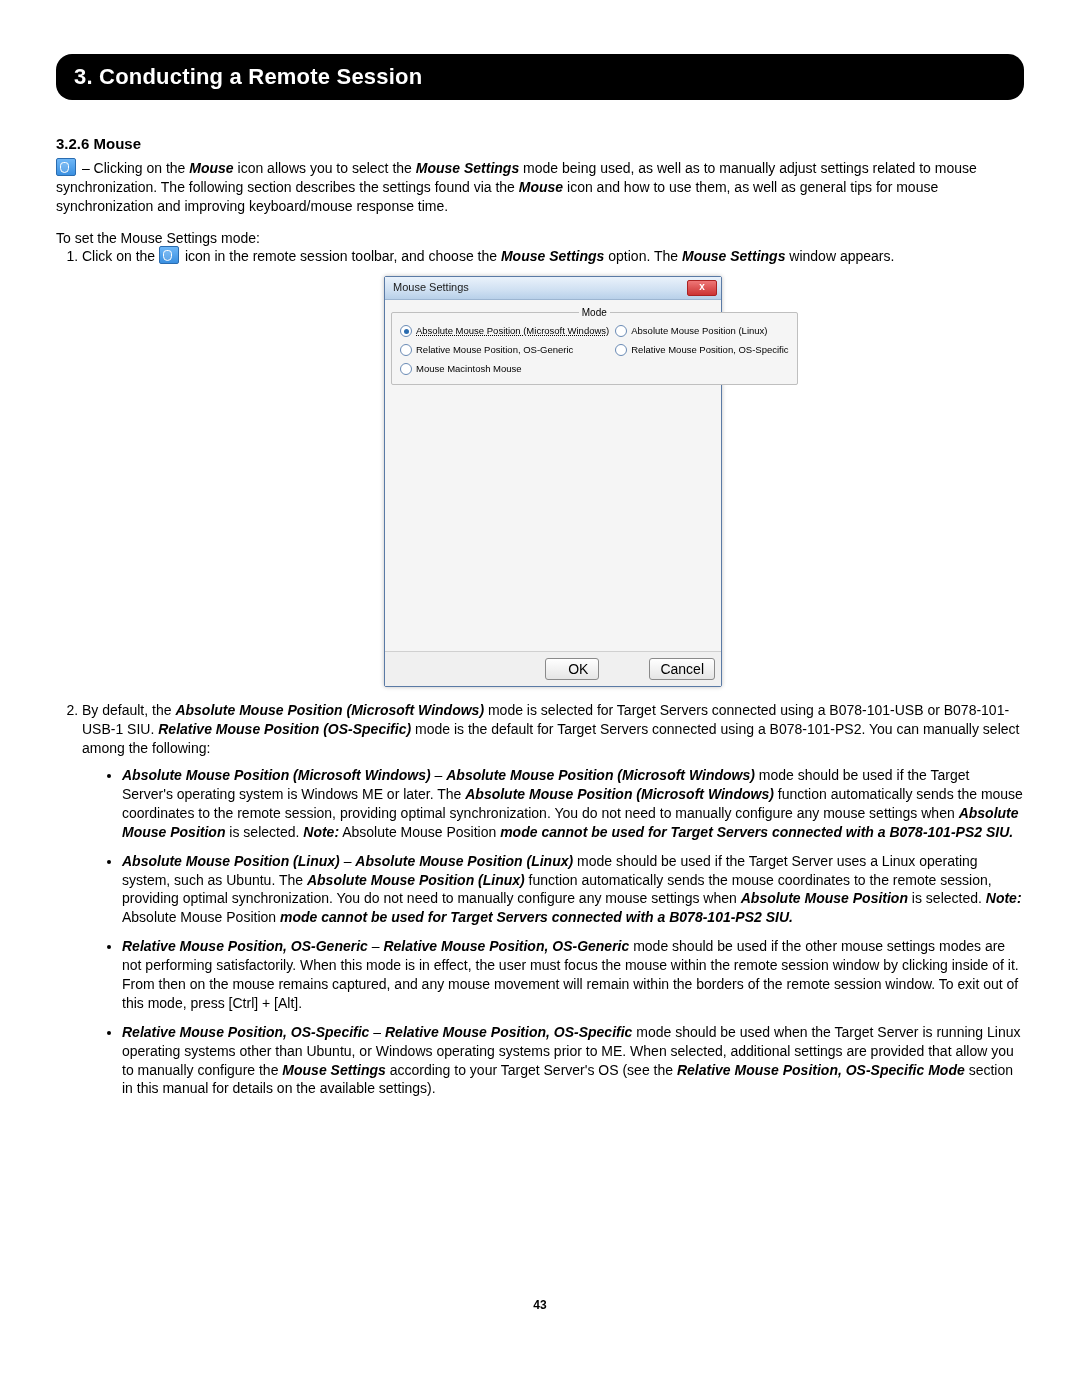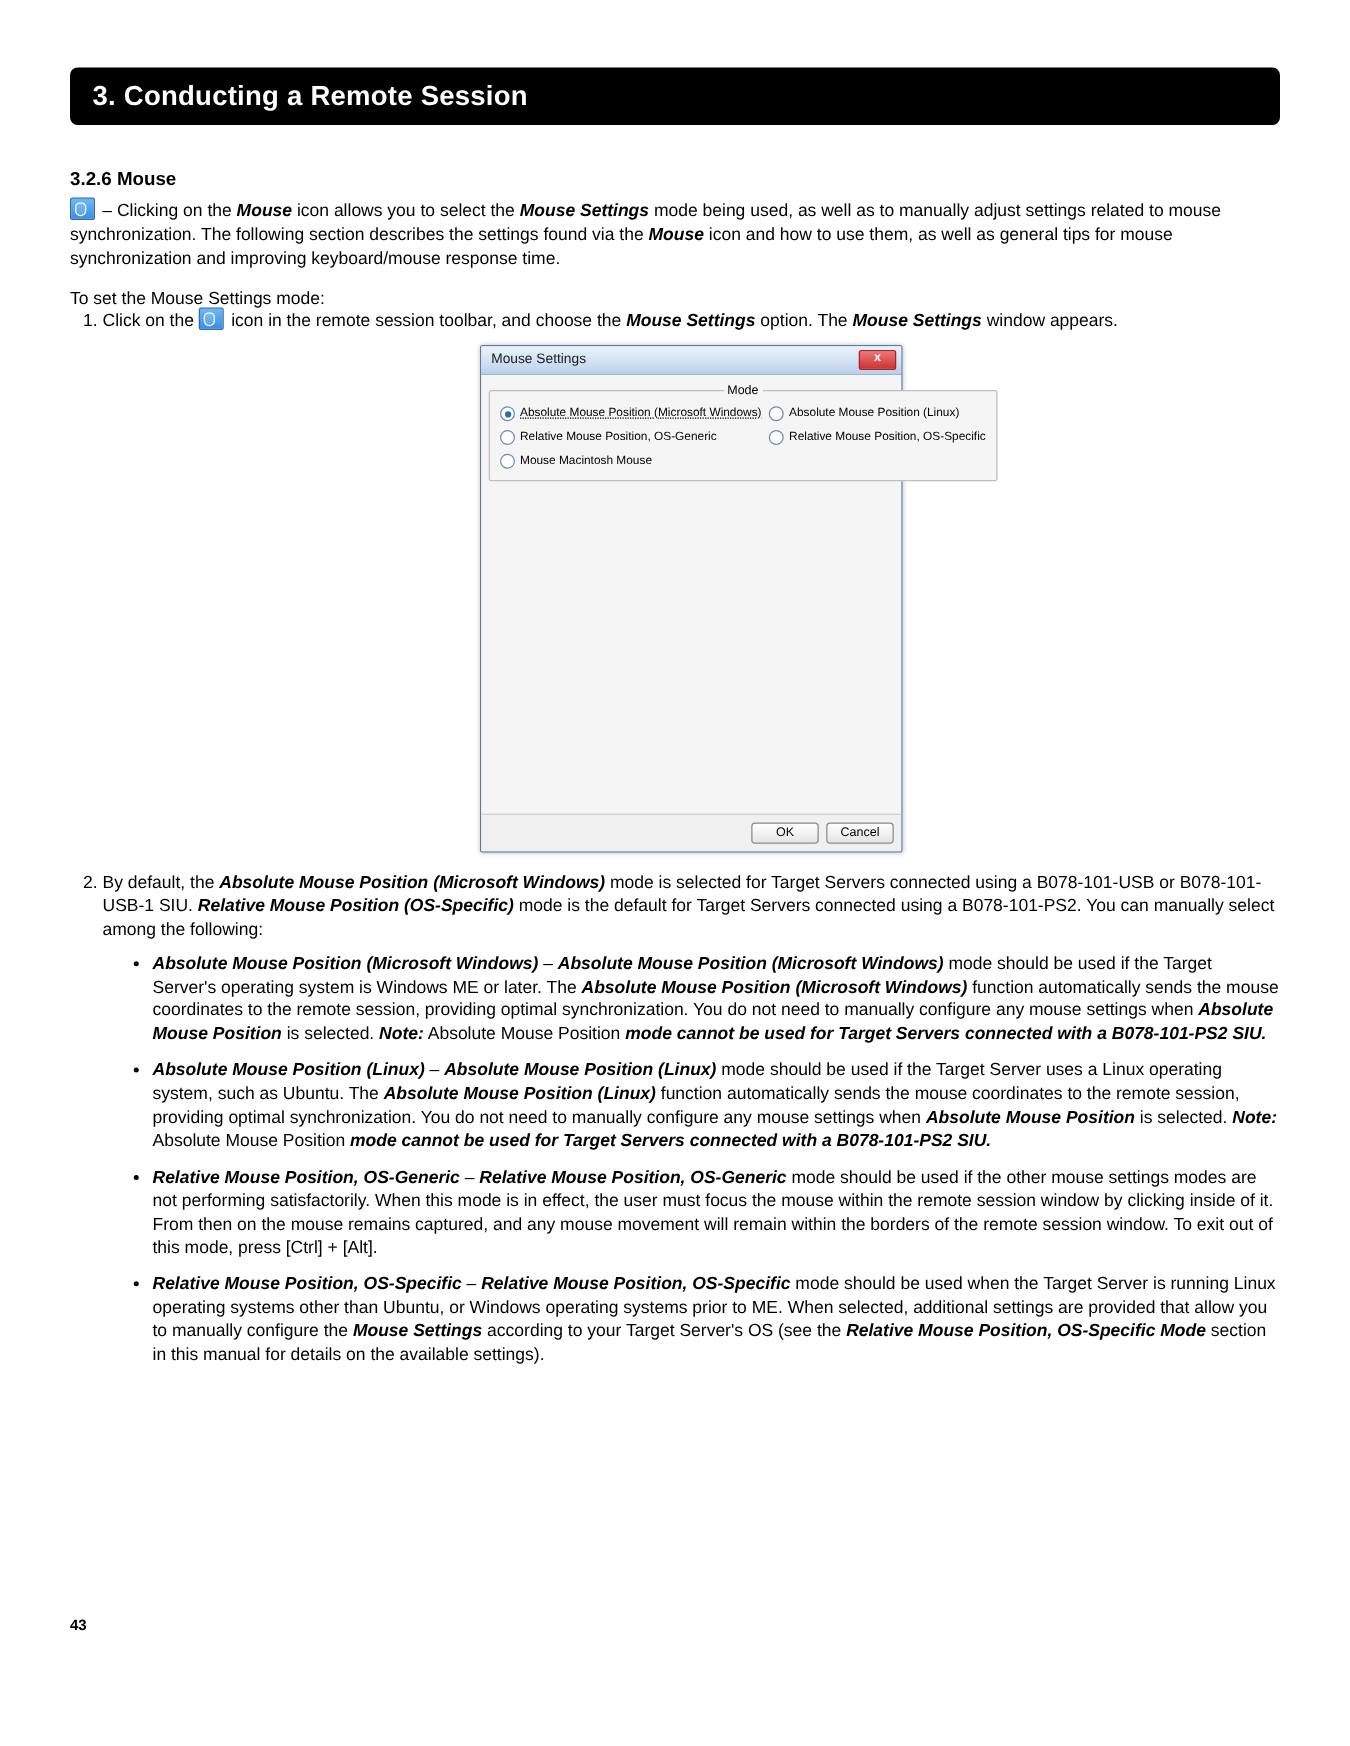--- a/index.html
+++ b/index.html
@@ -8,21 +8,21 @@
     color: #000;
     margin: 0;
     padding: 54px 56px 40px 56px;
     width: 1080px;
     box-sizing: border-box;
     background: #fff;
   }
   .chapter-bar {
     background: #000;
     color: #fff;
-    border-radius: 6px;
+    border-radius: 16px;
     padding: 10px 18px;
     font-weight: 900;
     font-size: 22px;
     letter-spacing: 0.2px;
     margin-bottom: 14px;
   }
   .subsection {
     font-weight: 700;
     font-size: 15px;
     margin-bottom: 6px;
@@ -168,27 +168,28 @@
     border-top: 1px solid #d0d0d0;
     padding: 6px;
     display: flex;
     justify-content: flex-end;
     gap: 6px;
   }
   .dlg-btn {
     border: 1px solid #8a8a8a;
     background: linear-gradient(#fff,#e5e5e5);
     border-radius: 3px;
-    font-size: 10px;
+    font-size: 14px;
     padding: 1px 10px;
     min-width: 32px;
+    text-align: right;
+    margin-left: 44px;
+  }
+  .page-num {
     text-align: center;
-  }
-  .page-num {
-    text-align: left;
     font-weight: 700;
     font-size: 12px;
     margin-top: 200px;
   }
 </style>
 </head>
 <body>
 
 <div class="chapter-bar">
   <span>3. Conducting a Remote Session</span>

